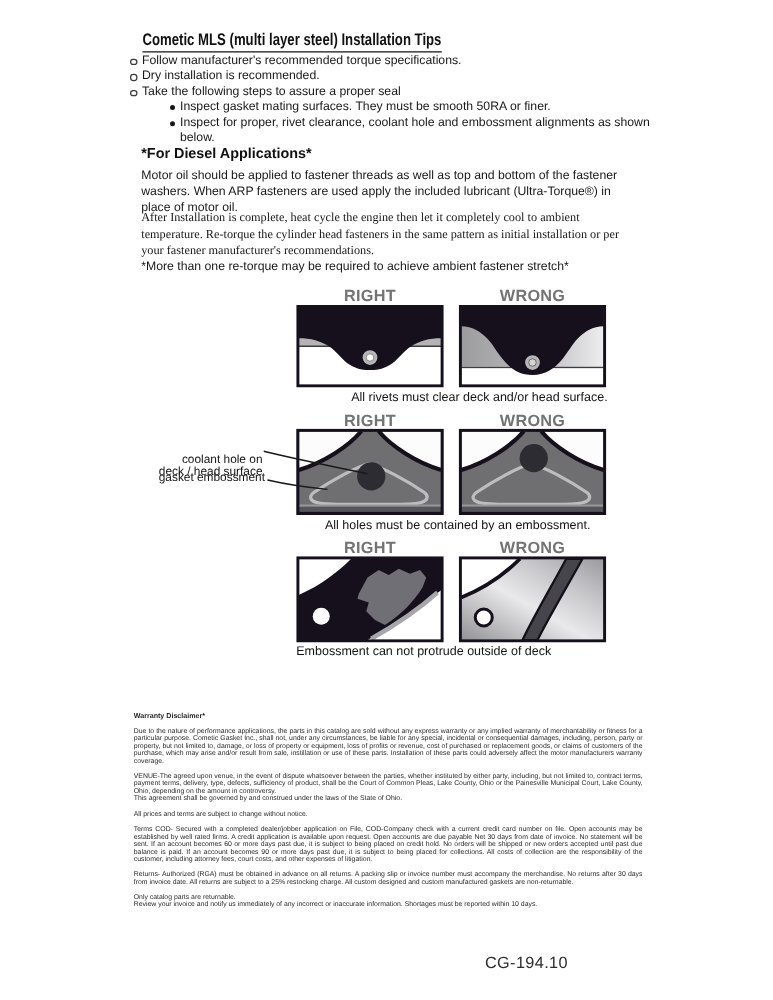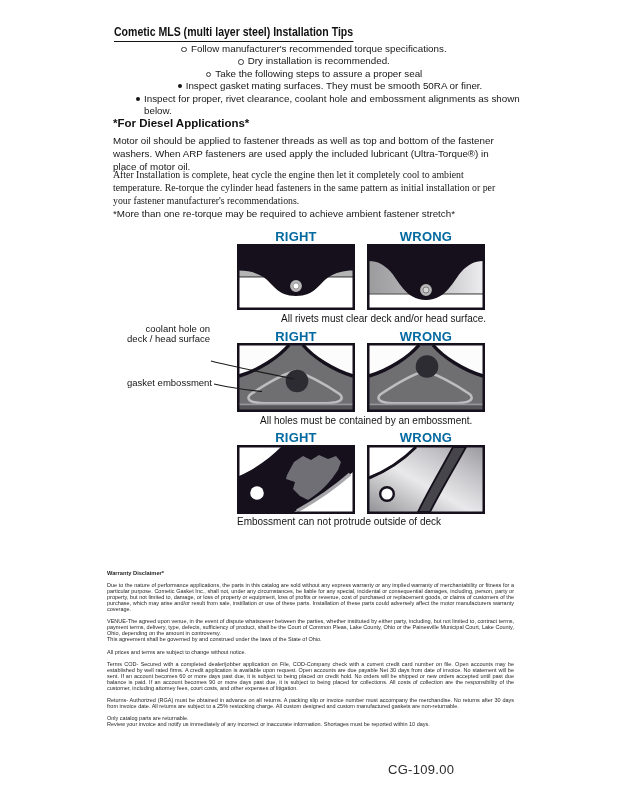--- a/index.html
+++ b/index.html
@@ -9,37 +9,37 @@
     -webkit-font-smoothing:antialiased;overflow:hidden;
   }
   
   .title{
     position:absolute;left:114px;top:24px;font-size:13.5px;font-weight:bold;
     color:#111;border-bottom:1.6px solid #141414;padding-bottom:2px;white-space:nowrap;
     transform:scaleX(0.78);transform-origin:0 0;letter-spacing:0;
   }
   
   .bullets{position:absolute;left:104px;top:43px;width:420px;}
-  .b-row{display:flex;align-items:flex-start;font-size:9.8px;line-height:12.4px;color:#171717;justify-content:center;}
+  .b-row{display:flex;align-items:flex-start;font-size:9.8px;line-height:12.4px;color:#171717;}
   .b-open{flex:0 0 auto;width:3.6px;height:3.6px;border:1px solid #3a3a3a;border-radius:50%;margin:3.8px 4px 0 0;}
   .b-sub{margin-left:32px;}
   .b-dot{flex:0 0 auto;width:4px;height:4px;background:#161616;border-radius:50%;margin:4px 4px 0 0;}
   
   .h2{position:absolute;left:113px;top:117px;font-size:11.5px;font-weight:bold;color:#111;white-space:nowrap;}
   .para{position:absolute;left:113px;width:397px;font-size:9.8px;line-height:12.8px;color:#171717;margin:0;}
   .p1{top:135px;}
   .p2{top:169px;font-family:Liberation Serif, serif;}
   .p3{top:208px;}
   
-  .fig-label{position:absolute;width:118px;text-align:center;font-size:13px;font-weight:bold;color:#0369a1;letter-spacing:0.2px;}
+  .fig-label{position:absolute;width:118px;text-align:center;font-size:13px;font-weight:bold;color:#737373;letter-spacing:0.2px;}
   .fig-svg{position:absolute;display:block;}
   .caption{position:absolute;left:237px;font-size:10px;line-height:12.4px;color:#141414;white-space:nowrap;}
   
   .callout{position:absolute;text-align:right;font-size:9.5px;line-height:10.4px;color:#141414;}
-  .co1{left:96px;top:324px;width:114px;}
+  .co1{left:96px;top:363px;width:114px;}
   .co2{left:96px;top:378px;width:116px;}
   .leader{position:absolute;left:205px;top:345px;pointer-events:none;}
   
   .legal{position:absolute;left:107px;top:571px;width:407px;font-size:5.5px;line-height:5.9px;color:#262626;text-align:justify;}
   .legal p{margin:0 0 6.5px 0;}
   .legal p.tight{margin-bottom:0;}
   .legal .lh{font-weight:bold;font-size:5.7px;margin:0 0 6.5px 0;text-align:left;}
   
   .doc-code{position:absolute;left:388px;top:762px;font-size:13px;color:#2c2c2c;letter-spacing:0.3px;}
 </style>
@@ -192,15 +192,15 @@
     <p>Due to the nature of performance applications, the parts in this catalog are sold without any express warranty or any implied warranty of merchantability or fitness for a particular purpose.  Cometic Gasket Inc., shall not, under any circumstances, be liable for any special, incidental or consequential damages, including, person, party or property, but not limited to, damage, or loss of property or equipment, loss of profits or revenue, cost of purchased or replacement goods, or claims of customers of the purchase, which may arise and/or result from sale, instillation or use of these parts.  Installation of these parts could adversely affect the motor manufacturers warranty coverage.</p>
     <p class="tight">VENUE-The agreed upon venue, in the event of dispute whatsoever between the parties, whether instituted by either party, including, but not limited to, contract terms, payment terms, delivery, type, defects, sufficiency of product, shall be the Court of Common Pleas, Lake County, Ohio or the Painesville Municipal Court, Lake County, Ohio, depending on the amount in controversy.</p>
     <p>This agreement shall be governed by and construed under the laws of the State of Ohio.</p>
     <p>All prices and terms are subject to change without notice.</p>
     <p>Terms COD- Secured with a completed dealer/jobber application on File, COD-Company check with a current credit card number on file.  Open accounts may be established by well rated firms.  A credit application is available upon request.  Open accounts are due payable Net 30 days from date of invoice.  No statement will be sent.  If an account becomes 60 or more days past due, it is subject to being placed on credit hold.  No orders will be shipped or new orders accepted until past due balance is paid.  If an account becomes 90 or more days past due, it is subject to being placed for collections.  All costs of collection are the responsibility of the customer, including attorney fees, court costs, and other expenses of litigation.</p>
     <p>Returns- Authorized (RGA) must be obtained in advance on all returns.  A packing slip or invoice number must accompany the merchandise.  No returns after 30 days from invoice date.  All returns are subject to a 25% restocking charge.  All custom designed and custom manufactured gaskets are non-returnable.</p>
     <p class="tight">Only catalog parts are returnable.</p>
     <p>Review your invoice and notify us immediately of any incorrect or inaccurate information.  Shortages must be reported within 10 days.</p>
   </div>
 
-  <div class="doc-code">CG-109.00</div>
+  <div class="doc-code">CG-194.10</div>
 
 </div>
 
 </body></html>

